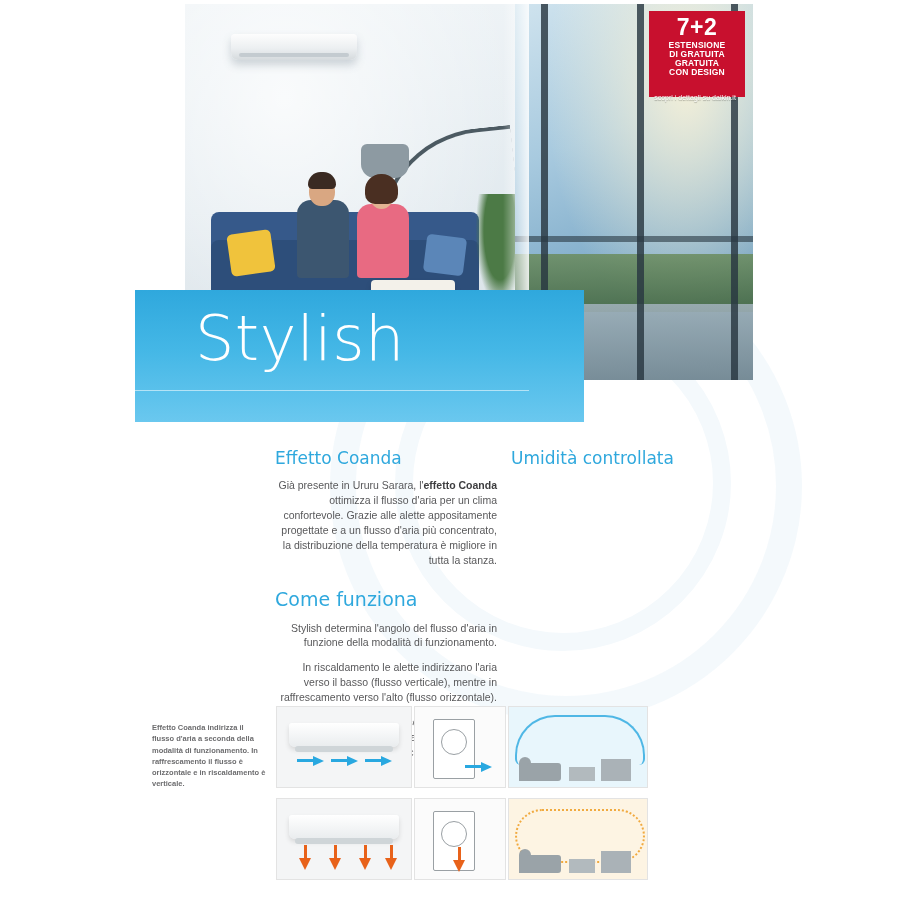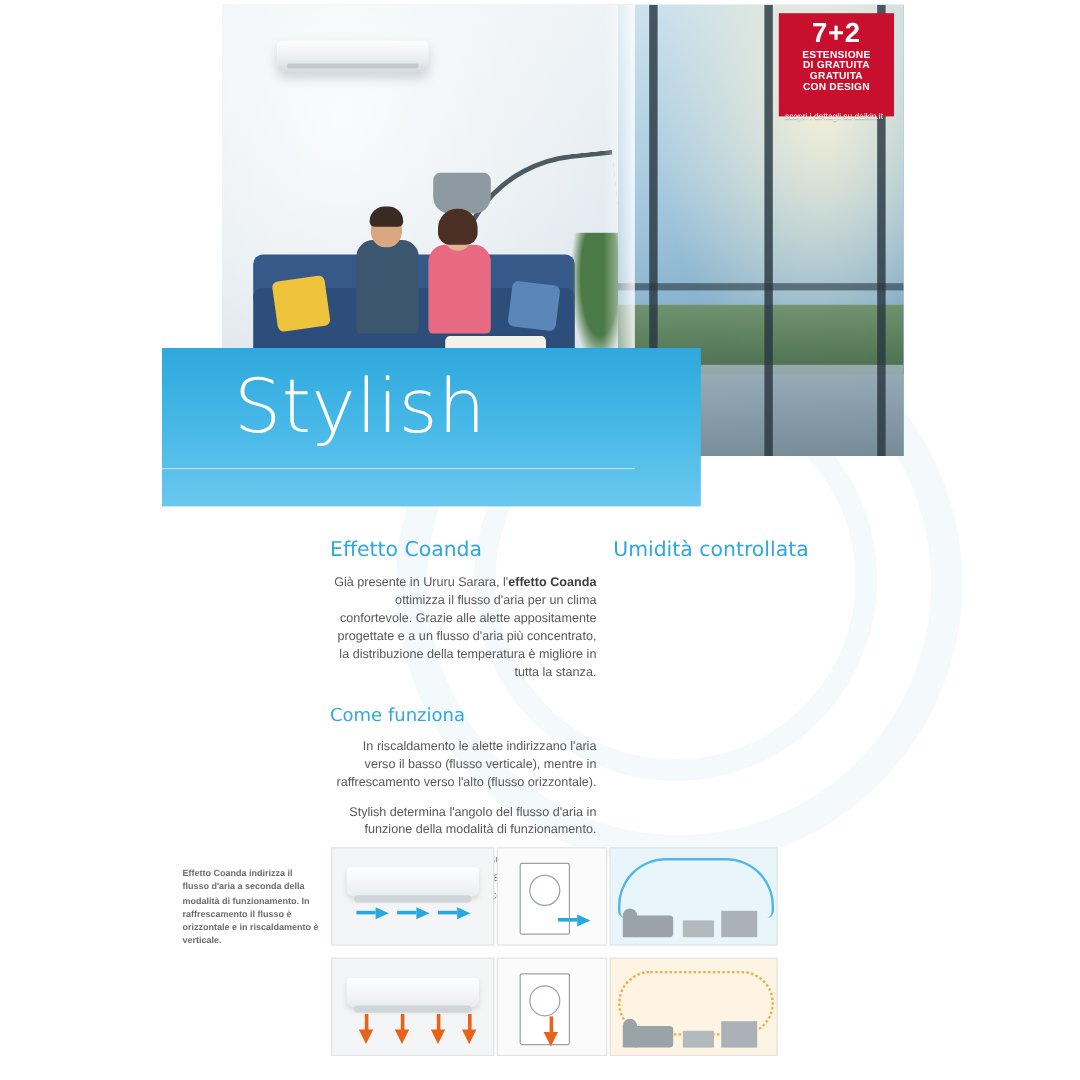--- a/index.html
+++ b/index.html
@@ -343,21 +343,21 @@
   .col-left  { left: 275px; top: 446px; width: 222px; }
   .col-right { left: 511px; top: 446px; width: 228px; }
 
   .head {
     font-size: 17px;
     font-weight: 400;
     color: #2fa8dd;
     margin: 0 0 8px 0;
     font-family: "DejaVu Sans", sans-serif;
   }
-  .head.sub { font-size: 15px; }
+  .head.sub { font-size: 19px; }
   .para { margin: 0 0 10px 0; text-align: right; }
   .para:last-child { margin-bottom: 0; }
   .block { margin-bottom: 18px; }
   b { color: #3d3d3f; }
 
   
   .diagram-caption {
     position: absolute;
     left: 152px; top: 722px;
     width: 115px;
@@ -529,22 +529,22 @@
 
 
   <div class="col col-left">
     <div class="block">
       <h2 class="head">Effetto Coanda</h2>
       <p class="para"><span>Già presente in Ururu Sarara, l'</span><b>effetto Coanda</b><span> ottimizza il flusso d'aria per un clima confortevole. Grazie alle alette appositamente progettate e a un flusso d'aria più concentrato, la distribuzione della temperatura è migliore in tutta la stanza.</span></p>
     </div>
 
     <div class="block">
       <h3 class="head sub">Come funziona</h3>
+      <p class="para">Stylish determina l'angolo del flusso d'aria in funzione della modalità di funzionamento.</p>
       <p class="para">In riscaldamento le alette indirizzano l'aria verso il basso (flusso verticale), mentre in raffrescamento verso l'alto (flusso orizzontale).</p>
-      <p class="para">Stylish determina l'angolo del flusso d'aria in funzione della modalità di funzionamento.</p>
       <p class="para">Differenziando il percorso del flusso d'aria, Stylish previene correnti d'aria e garantisce una temperatura più uniforme e confortevole per gli occupanti.</p>
     </div>
   </div>
 
   <div class="col col-right">
     <div class="block">
       <h2 class="head">Umidità controllata</h2>
     </div>
 
     <div class="block">

